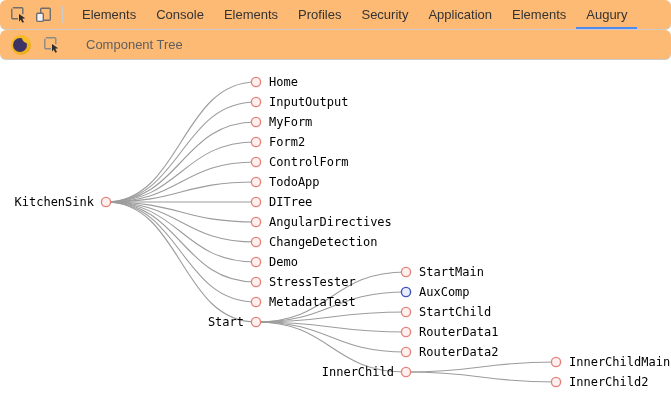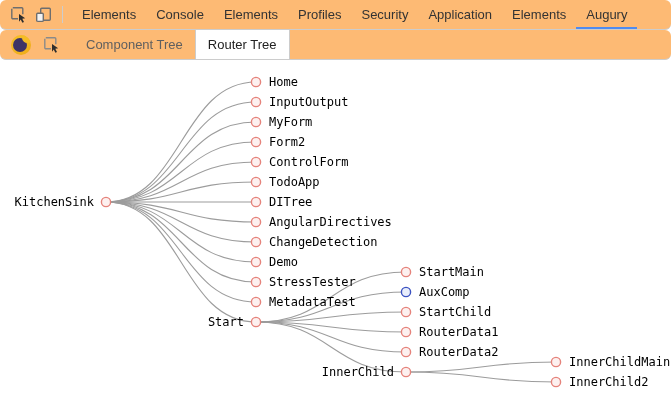--- a/index.html
+++ b/index.html
@@ -104,21 +104,20 @@
     <button class="icon-btn">
       <span style="display:flex">
         <svg width="17" height="17" viewBox="0 0 17 17">
           <path d="M2.8,1.8 h9 a1,1 0 0 1 1,1 v5.5 M8,12.8 h-5.2 a1,1 0 0 1 -1,-1 v-9" fill="none" stroke="#8a8a8a" stroke-width="1.4"></path>
           <path d="M9,8 l6.2,4.3 -2.9,0.5 1.7,3.1 -1.6,0.85 -1.7,-3.2 -1.7,2.1 z" fill="#2e2e2e"></path>
         </svg>
       </span>
     </button>
     <nav class="augury-tabs" id="augury-tabs">
         <span class="atab">Component Tree</span>
-        <span class="atab selected">Router Tree</span>
       </nav>
   </div>
 
   <main class="tree-area">
     <svg id="tree-svg" width="671" height="349" viewBox="0 0 671 349">
         <path d="M106,142C181,142 181,22 256,22" class="link" stroke="#9c9c9c"></path>
         <path d="M106,142C181,142 181,42 256,42" class="link" stroke="#9c9c9c"></path>
         <path d="M106,142C181,142 181,62 256,62" class="link" stroke="#9c9c9c"></path>
         <path d="M106,142C181,142 181,82 256,82" class="link" stroke="#9c9c9c"></path>
         <path d="M106,142C181,142 181,102 256,102" class="link" stroke="#9c9c9c"></path>

